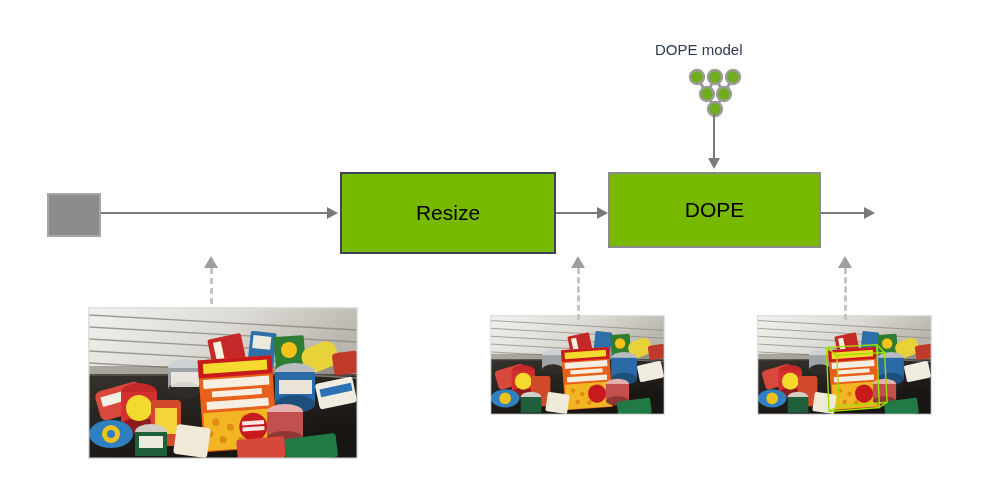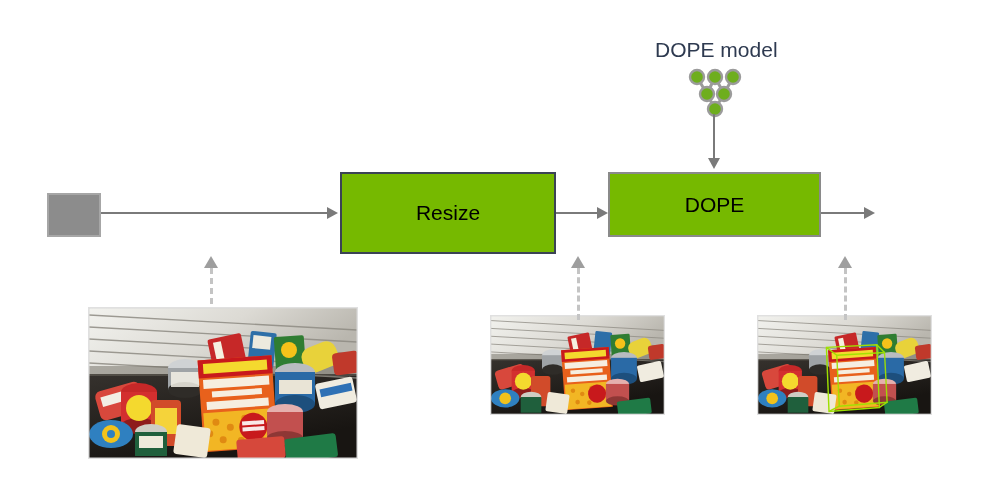--- a/index.html
+++ b/index.html
@@ -1,29 +1,29 @@
 <!DOCTYPE html>
 <html><head>
 <meta charset="utf-8">
 <style>
   html,body{margin:0;padding:0;background:#ffffff;}
   body{width:1000px;height:500px;overflow:hidden;font-family:"Liberation Sans",sans-serif;}
   #stage{position:relative;width:1000px;height:500px;background:#fff;}
 
   
-  .lbl{position:absolute;color:#2e3a50;font-size:21px;line-height:20px;white-space:nowrap;text-align:right;}
+  .lbl{position:absolute;color:#2e3a50;font-size:15px;line-height:20px;white-space:nowrap;text-align:right;}
   #topic-label{left:128px;top:186px;}
   #model-label{left:655px;top:40px;}
 
   
   .node{position:absolute;box-sizing:border-box;display:flex;align-items:center;justify-content:center;
         text-align:center;color:#000;font-size:21px;line-height:26px;}
   #camera-node{left:47px;top:193px;width:54px;height:44px;background:#8c8c8c;border:2px solid #a6a6a6;}
   #resize-node{left:340px;top:172px;width:216px;height:82px;background:#76b900;border:2px solid #3b4354;}
-  #dope-node{left:608px;top:172px;width:213px;height:65px;background:#76b900;border:2px solid #8a8a8a;}
+  #dope-node{left:608px;top:172px;width:213px;height:76px;background:#76b900;border:2px solid #8a8a8a;}
 
   
   .line{position:absolute;background:#7a7a7a;height:2px;}
   .arrowhead{position:absolute;width:0;height:0;border-top:6px solid transparent;
              border-bottom:6px solid transparent;border-left:11px solid #7a7a7a;}
   #edge1-line{left:101px;top:212px;width:227px;}
   #edge1-head{left:327px;top:207px;}
   #edge2-line{left:556px;top:212px;width:42px;}
   #edge2-head{left:597px;top:207px;}
   #edge3-line{left:821px;top:212px;width:44px;}

